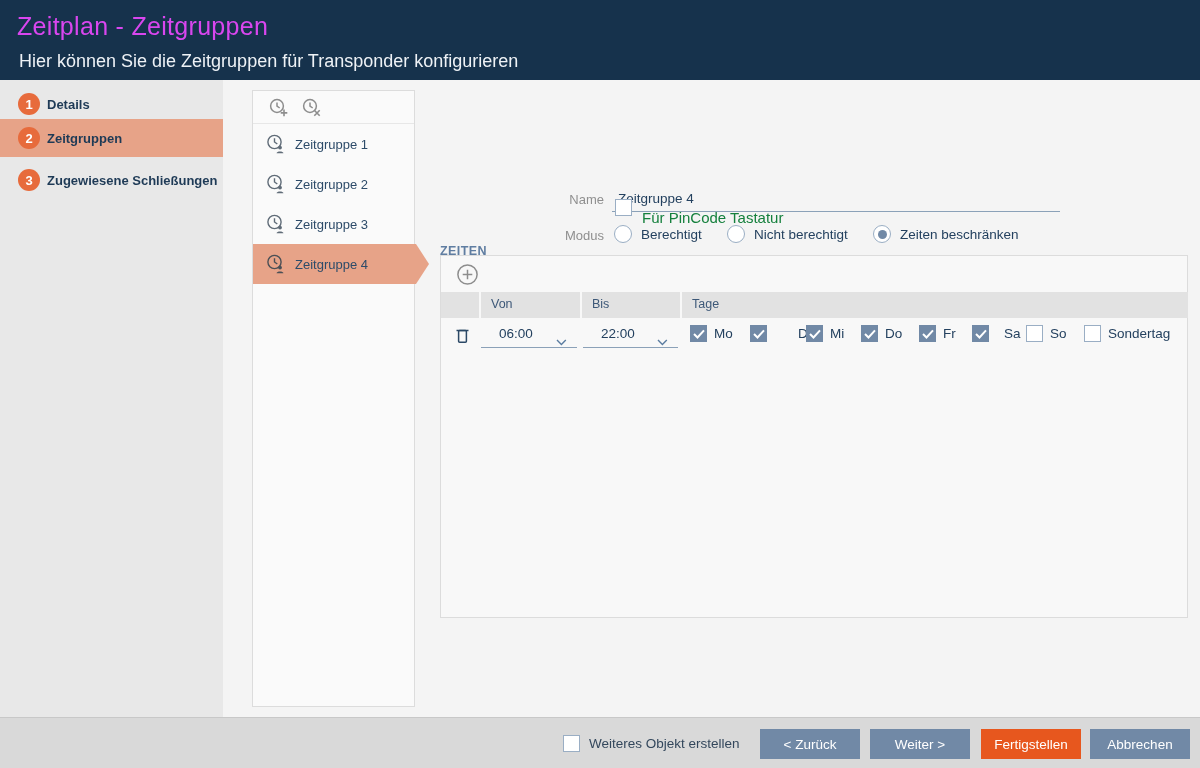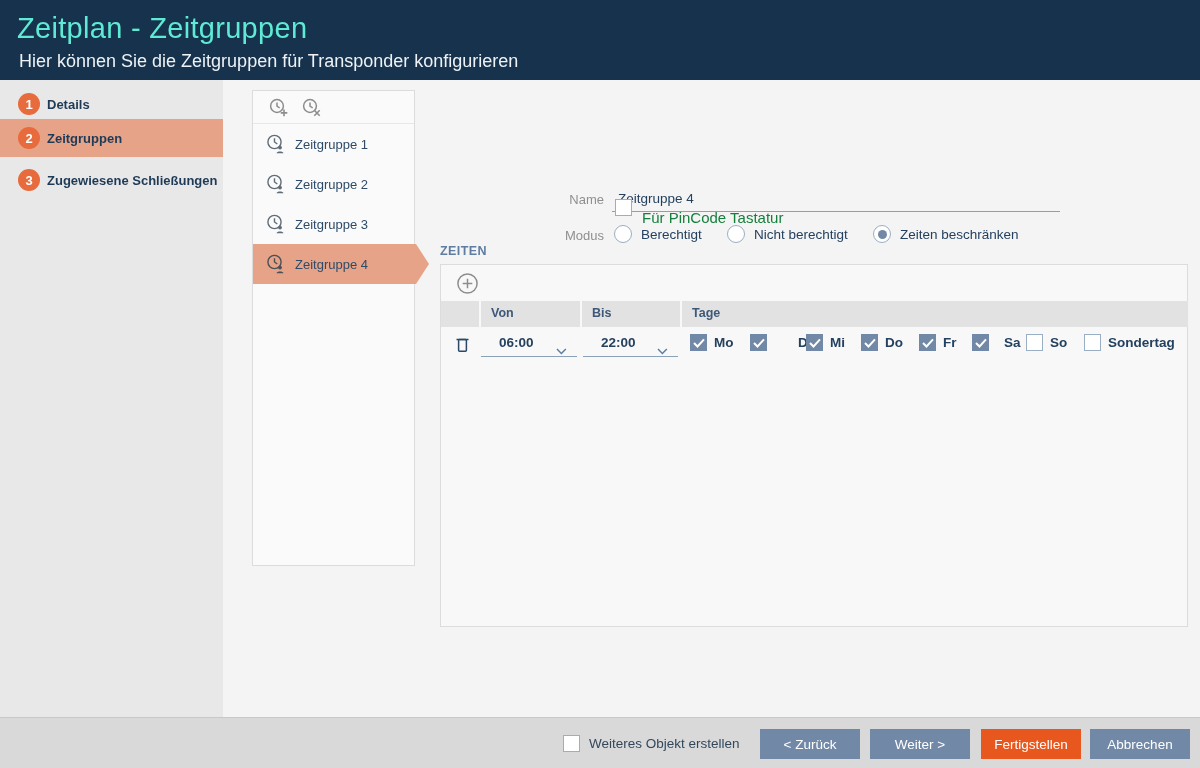--- a/index.html
+++ b/index.html
@@ -1,38 +1,38 @@
 <!DOCTYPE html>
 <html><head>
 <meta charset="utf-8">
 <style>
   * { margin:0; padding:0; box-sizing:border-box; }
   html,body { width:1200px; height:768px; }
   body { font-family:"Liberation Sans", sans-serif; position:relative; background:#f4f4f4; overflow:hidden; }
 
   
   .header { position:absolute; left:0; top:0; width:1200px; height:80px; background:#16324c; }
-  .header-title { position:absolute; left:17px; top:12px; font-size:29px; font-weight:300; letter-spacing:.3px; color:#5eead4; }
+  .header-title { position:absolute; left:17px; top:12px; font-size:25px; font-weight:300; letter-spacing:.3px; color:#d946ef; }
   .header-sub { position:absolute; left:19px; top:51px; font-size:18px; color:#eef2f6; }
 
   
   .sidebar { position:absolute; left:0; top:80px; width:223px; height:637px; background:#e8e8e8; }
   .step { position:absolute; left:0; width:223px; height:38px; display:flex; align-items:center; cursor:pointer; }
   .step-circle { position:absolute; left:18px; width:22px; height:22px; border-radius:50%; background:#e76b3c;
                  color:#fff; font-size:13px; font-weight:bold; display:flex; align-items:center; justify-content:center; }
   .step-label { position:absolute; left:47px; font-size:13px; font-weight:bold; color:#1e3a56; }
   .step.active { background:#e7a388; }
   .step.active::after { content:""; position:absolute; right:-19px; top:0;
                         border-top:19px solid transparent; border-bottom:19px solid transparent; border-left:19px solid #e7a388; }
 
   
   .main { position:absolute; left:223px; top:80px; width:977px; height:637px; background:#f4f4f4; }
 
   
-  .list-panel { position:absolute; left:29px; top:10px; width:163px; height:476px; background:#fafafa; border:1px solid #dcdcdc; }
+  .list-panel { position:absolute; left:29px; top:10px; width:163px; height:617px; background:#fafafa; border:1px solid #dcdcdc; }
   .list-toolbar { position:absolute; left:0; top:0; width:100%; height:33px; border-bottom:1px solid #e7e7e7; }
   .tool-icon { position:absolute; top:6px; width:22px; height:22px; cursor:pointer; }
   .list-item { position:absolute; left:0; width:161px; height:40px; display:flex; align-items:center; cursor:pointer; }
   .list-item .li-icon { position:absolute; left:12px; width:22px; height:22px; }
   .list-item .li-label { position:absolute; left:42px; font-size:13px; color:#2d4b69; }
   .list-item.selected { background:#e7a388; width:163px; }
   .list-item.selected::after { content:""; position:absolute; right:-13px; top:0;
                         border-top:20px solid transparent; border-bottom:20px solid transparent; border-left:13px solid #e7a388; }
 
   
@@ -50,21 +50,21 @@
   .checkbox svg { display:none; }
   .checkbox.checked { background:#7189a6; border-color:#7189a6; }
   .checkbox.checked svg { display:block; }
 
   .pincode-row { position:absolute; left:392px; top:109px; display:flex; align-items:center; }
   .pincode-label { margin-left:10px; font-size:15px; color:#15803d;margin-top:20px; }
 
   .section-label { position:absolute; left:217px; top:164px; font-size:12.5px; font-weight:bold; letter-spacing:.4px; color:#5f7da1; }
 
   
-  .zeiten-panel { position:absolute; left:217px; top:184px; width:748px; height:363px; background:#f8f8f8; border:1px solid #dcdcdc;font-weight:bold; }
+  .zeiten-panel { position:absolute; left:217px; top:175px; width:748px; height:363px; background:#f8f8f8; border:1px solid #dcdcdc; }
   .plus-btn { position:absolute; left:15px; top:7px; width:23px; height:23px; cursor:pointer; }
   .z-header { position:absolute; left:0; top:36px; height:26px; background:#e2e2e2; }
   .z-header span { position:absolute; left:10px; top:5px; font-size:12.5px; color:#3d5878; }
   .z-row { position:absolute; left:0; top:62px; width:100%; height:36px; }
   .trash-btn { position:absolute; left:13px; top:8px; width:17px; height:19px; cursor:pointer; }
   .tselect { position:absolute; top:3px; height:27px; border-bottom:1px solid #8ba1b8; cursor:pointer; }
   .tselect .tval { position:absolute; left:18px; top:5px; font-size:13.5px; color:#24415f; }
   .tselect .chev { position:absolute; right:10px; top:11px; }
   .day { position:absolute; top:7px; display:flex; align-items:center; }
   .day-label { margin-left:7px; font-size:13.5px; color:#24415f; }

